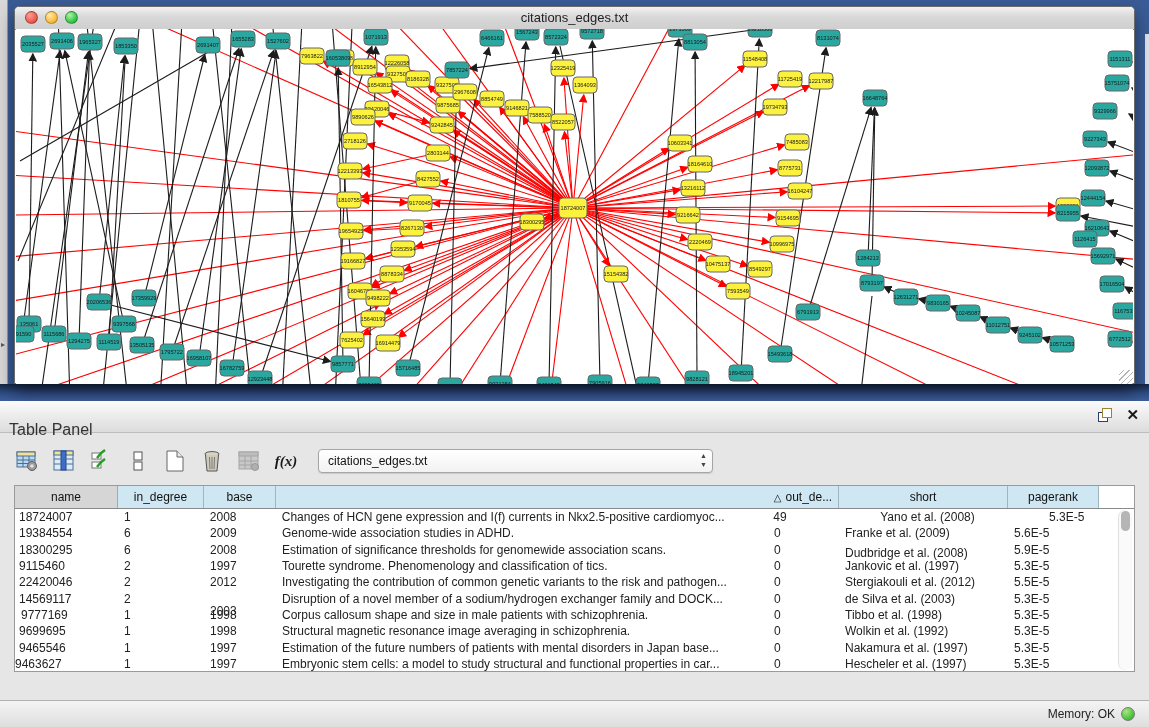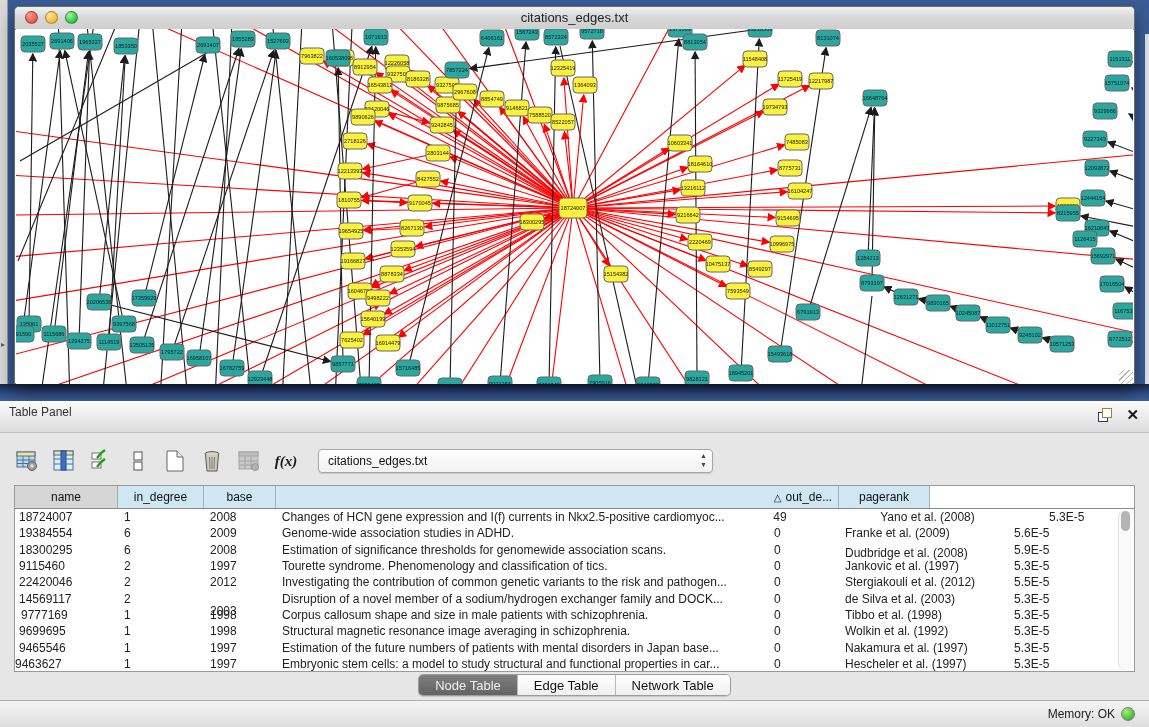--- a/index.html
+++ b/index.html
@@ -21,21 +21,21 @@
   .tl.red{left:10px;background:radial-gradient(circle at 35% 30%,#ff9d94,#ec5f55 60%,#c93a31);}
   .tl.yellow{left:30px;background:radial-gradient(circle at 35% 30%,#ffe9a8,#fdbe40 60%,#df9b1e);}
   .tl.green{left:50px;background:radial-gradient(circle at 35% 30%,#b5f0a8,#38cb4c 60%,#24a136);}
   .canvas{position:absolute;left:1px;top:22px;width:1117px;height:355px;background:#ffffff;overflow:hidden;}
   .grip{position:absolute;right:0;bottom:0;width:14px;height:14px;
     background:repeating-linear-gradient(135deg,transparent 0 3px,#b5b5b5 3px 4px);}
   svg text{font-family:"Liberation Sans",sans-serif;}
   
   .table-panel{position:absolute;left:0;top:401px;width:1149px;height:326px;background:#e6e6e6;}
   .panel-header{height:31px;background:linear-gradient(#fbfbfb,#dcdcdc);border-bottom:1px solid #bdbdbd;position:relative;}
-  .panel-header .ptitle{position:absolute;left:9px;top:4px;font-size:12px;color:#333;}
+  .panel-header .ptitle{position:absolute;left:9px;top:20px;font-size:16px;color:#333;}
   .ph-icons{position:absolute;right:10px;top:7px;display:flex;gap:14px;align-items:center;}
   .float-ico{width:14px;height:14px;position:relative;}
   .float-ico .sq1{position:absolute;left:0;top:4px;width:8px;height:8px;border:1px solid #2c3e66;background:#fff;}
   .float-ico .sq2{position:absolute;left:4px;top:0;width:8px;height:8px;border:1px solid #9c8436;background:#fff;}
   .close-x{font-size:15px;font-weight:bold;color:#1a1a1a;line-height:14px;cursor:default;}
   
   .toolbar{position:absolute;left:14px;top:42px;height:36px;display:flex;align-items:center;gap:11px;}
   .tbtn{width:26px;height:26px;display:flex;align-items:center;justify-content:center;}
   .fx{font-family:"Liberation Serif",serif;font-style:italic;font-weight:bold;font-size:15px;color:#1a1a1a;}
   .net-select{margin-left:8px;width:393px;height:22px;border:1px solid #a5a5a5;border-radius:4px;
@@ -846,20 +846,23 @@
         <div class="th" style="width: 72px;">
           <span>base</span>
         </div>
         <div class="th" style="width: 492px; margin-top: 45px;">
           <span>title</span>
         </div>
         <div class="th" style="width: 71px;">
           <span class="sort">△</span>
           <span>out_de...</span>
         </div>
+        <div class="th" style="width: 169px;">
+          <span>short</span>
+        </div>
         <div class="th" style="width: 91px;">
           <span>pagerank</span>
         </div>
         <div class="th" style="flex: 1 1 0%; border-right: none; background: rgb(255, 255, 255);"></div>
       </div>
     <div class="tbody" id="tbody">
         <div class="tr">
           <div class="td" style="width: 103px; padding-left: 4px;">18724007</div>
           <div class="td" style="width: 86px;">1</div>
           <div class="td" style="width: 72px;">2008</div>
@@ -948,27 +951,20 @@
           <div class="td" style="width: 71px;">0</div>
           <div class="td" style="width: 169px;">Hescheler et al. (1997)</div>
           <div class="td" style="width: 91px;">5.3E-5</div>
         </div>
       </div>
     <div class="vscroll">
       <div class="vthumb"></div>
     </div>
   </div>
 
-  <div class="tabsbar">
-    <div class="seg" id="tabs-seg">
-        <div class="tab active">Node Table</div>
-        <div class="tab">Edge Table</div>
-        <div class="tab">Network Table</div>
-      </div>
-  </div>
 
   <div class="statusbar">
     <span class="mem">
       <span>Memory: OK</span>
       <span class="memdot"></span>
     </span>
   </div>
 </div>
 
 </body></html>

